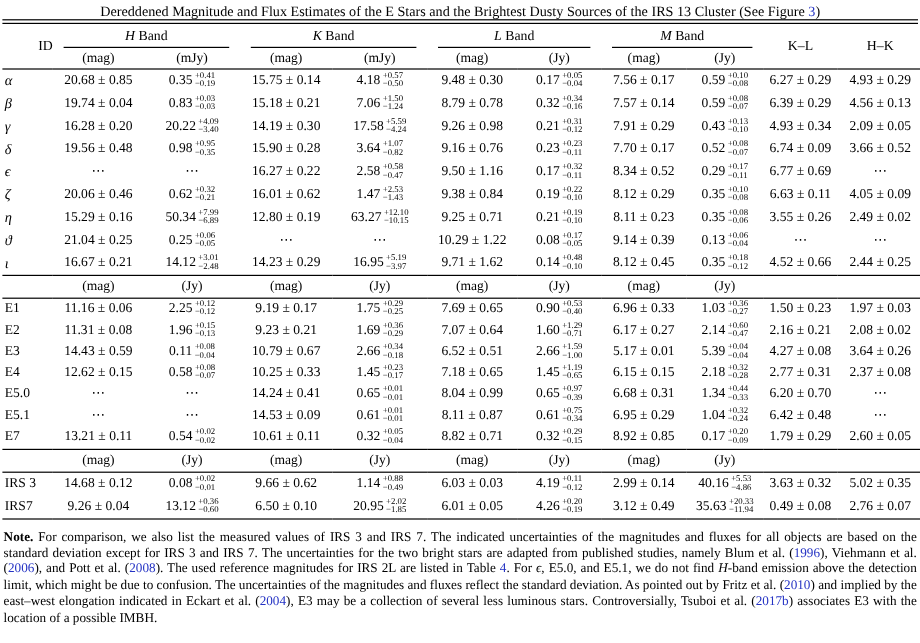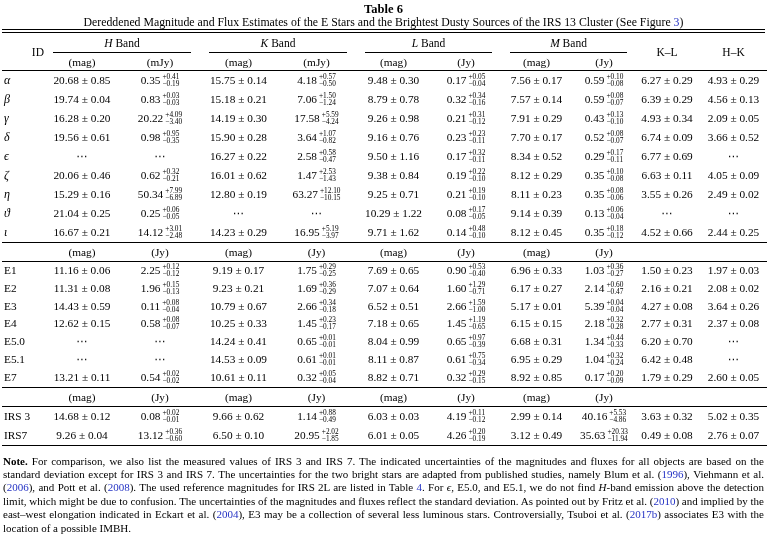--- a/index.html
+++ b/index.html
@@ -31,21 +31,20 @@
   .err{display:inline-block;vertical-align:-2px;font-size:7.3px;line-height:7px;
        text-align:left;margin-left:2px;}
   .err span{display:block;}
   .note{font-size:11px;line-height:13.4px;text-align:justify;margin-top:9px;
         padding:0 1px;}
 </style>
 </head>
 <body>
 
 <div class="page">
-  <div class="title">Table 6</div>
   <div class="subtitle"><span>Dereddened Magnitude and Flux Estimates of the E Stars and the Brightest Dusty Sources of the IRS 13 Cluster (See Figure </span><span class="link">3</span><span>)</span></div>
 
   <div class="table-wrap">
     <table>
       <colgroup>
         <col style="width:42px">
           <col style="width:76px">
           <col style="width:80px">
         <col style="width:77px">
           <col style="width:79px">
@@ -124,21 +123,21 @@
             <td><span>17.58</span><span class="err"><span>+5.59</span><span>−4.24</span></span></td>
             <td>9.26 ± 0.98</td>
             <td><span>0.21</span><span class="err"><span>+0.31</span><span>−0.12</span></span></td>
             <td>7.91 ± 0.29</td>
             <td><span>0.43</span><span class="err"><span>+0.13</span><span>−0.10</span></span></td>
             <td>4.93 ± 0.34</td>
             <td>2.09 ± 0.05</td>
           </tr>
           <tr>
             <td class="id-cell">δ</td>
-            <td>19.56 ± 0.61</td>
+            <td>19.56 ± 0.48</td>
             <td><span>0.98</span><span class="err"><span>+0.95</span><span>−0.35</span></span></td>
             <td>15.90 ± 0.28</td>
             <td><span>3.64</span><span class="err"><span>+1.07</span><span>−0.82</span></span></td>
             <td>9.16 ± 0.76</td>
             <td><span>0.23</span><span class="err"><span>+0.23</span><span>−0.11</span></span></td>
             <td>7.70 ± 0.17</td>
             <td><span>0.52</span><span class="err"><span>+0.08</span><span>−0.07</span></span></td>
             <td>6.74 ± 0.09</td>
             <td>3.66 ± 0.52</td>
           </tr>

